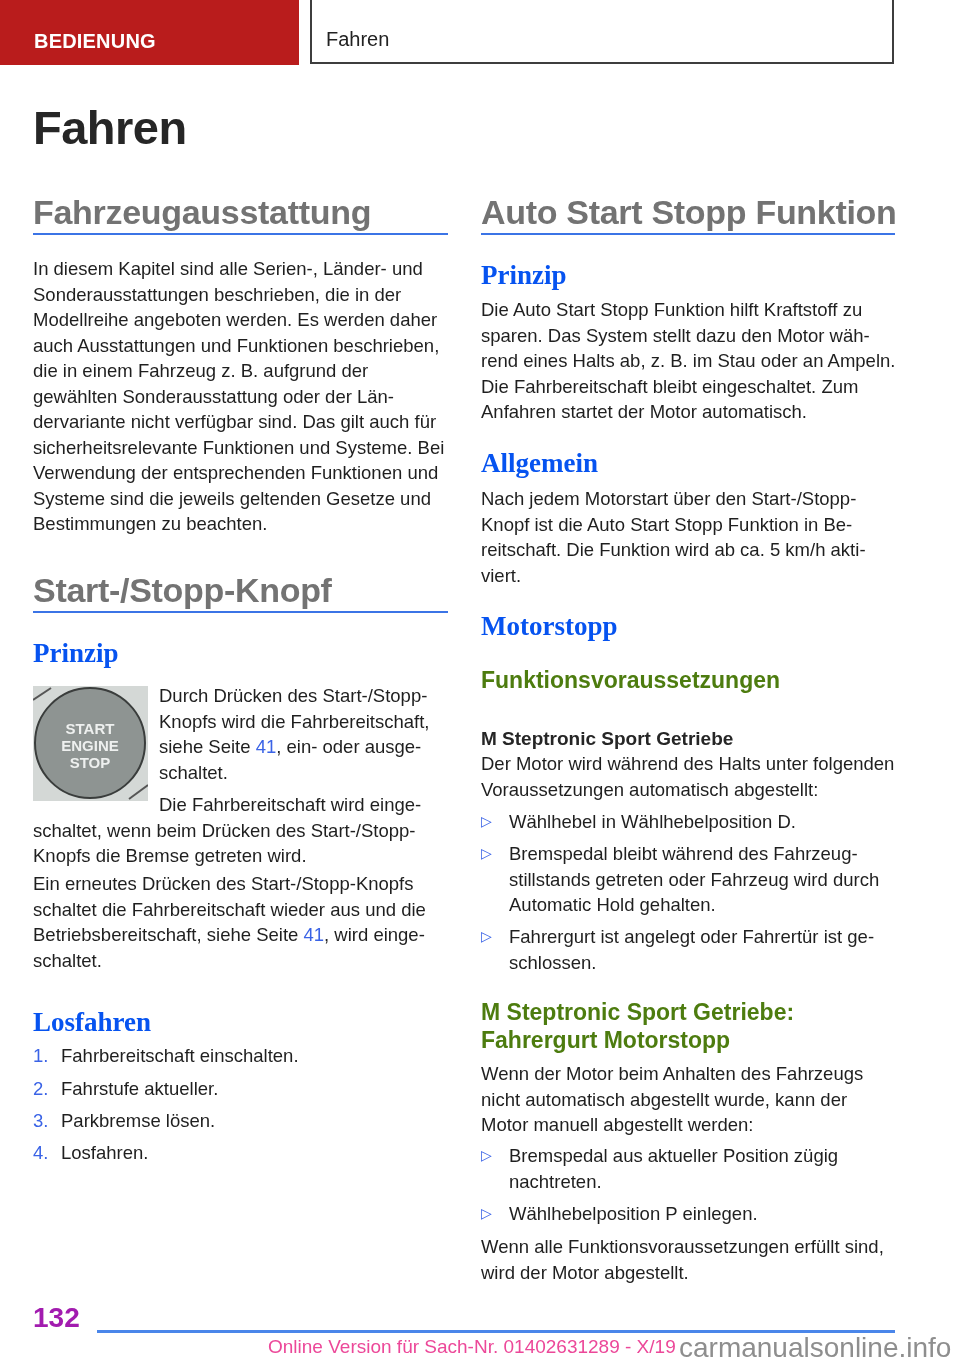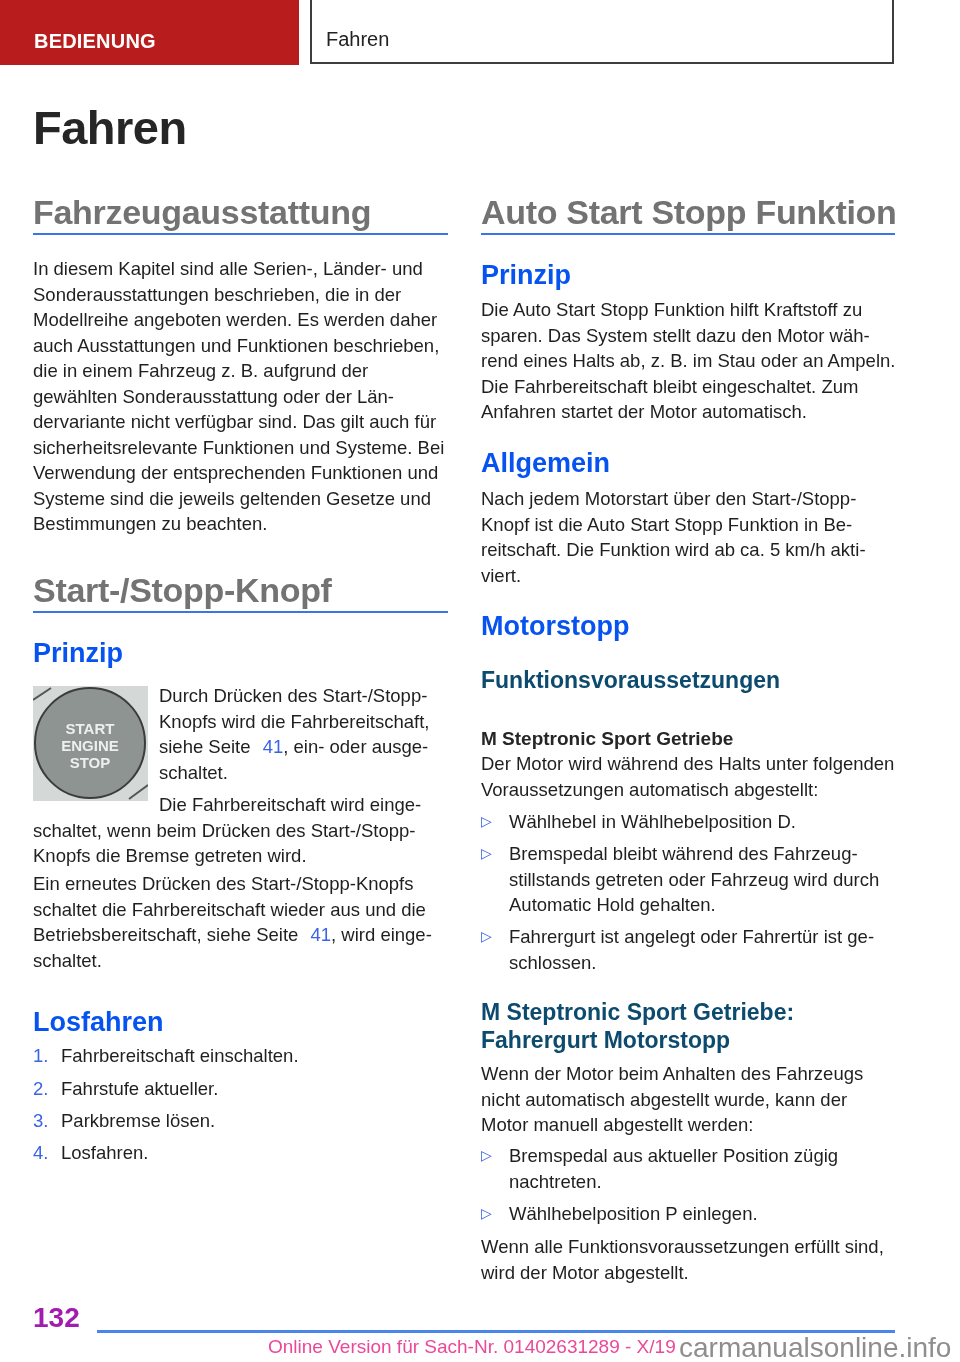--- a/index.html
+++ b/index.html
@@ -5,25 +5,25 @@
   html, body { margin:0; padding:0; background:#ffffff; }
   body { width:960px; height:1362px; position:relative; overflow:hidden;
          font-family:"Liberation Sans", sans-serif; color:#1f1f1f; }
   .hdr-left { position:absolute; left:0; top:0; width:299px; height:65px; background:#b91c1c; }
   .hdr-left span { position:absolute; left:34px; top:30px; color:#fff; font-weight:bold; font-size:20px; letter-spacing:0.2px; }
   .hdr-right { position:absolute; left:310px; top:-2px; width:584px; height:66px; border:2px solid #3d3d3d; border-top:none; box-sizing:border-box; }
   .hdr-right span { position:absolute; left:14px; top:30px; font-size:20px; color:#222; }
   .chapter-title { position:absolute; left:33px; top:100px; font-size:47px; font-weight:bold; color:#262626; letter-spacing:-0.5px; margin:0; }
   .h1 { position:absolute; font-size:34px; font-weight:bold; color:#737373; margin:0; white-space:nowrap; letter-spacing:-0.3px; }
   .rule { position:absolute; height:2px; background:#3b74e6; width:415px; }
-  .h2 { position:absolute; font-size:27px; font-weight:bold; color:#0653f0; margin:0; white-space:nowrap; }
-  .h3 { position:absolute; font-size:23px; font-weight:bold; color:#0c4a6e; margin:0; white-space:nowrap; line-height:29px; }
+  .h2 { position:absolute; font-size:27px; font-weight:bold; color:#0653f0; margin:0; white-space:nowrap;font-family:Liberation Serif, serif; }
+  .h3 { position:absolute; font-size:23px; font-weight:bold; color:#4d7c0f; margin:0; white-space:nowrap; line-height:29px; }
   .h4 { position:absolute; font-size:19px; font-weight:bold; color:#262626; margin:0; white-space:nowrap; }
   .p { position:absolute; font-size:18.5px; line-height:25.5px; color:#1f1f1f; margin:0; }
-  .link { color:#3a63e6;margin-left:7px; }
+  .link { color:#3a63e6; }
   .img-start { position:absolute; left:33px; top:686px; width:115px; height:115px; background:#d5d8d6; overflow:hidden; }
   .ol-item, .ul-item { position:absolute; font-size:18.5px; line-height:25.5px; }
   .ol-num { position:absolute; left:0; color:#3a63e6; }
   .ol-text { position:absolute; left:28px; white-space:nowrap; }
   .ul-marker { position:absolute; left:0; top:0; color:#3a63e6; font-size:14px; }
   .ul-text { position:absolute; left:28px; width:388px; }
   .page-num { position:absolute; left:33px; top:1302px; font-size:28px; font-weight:bold; color:#a21caf; }
   .foot-rule { position:absolute; left:97px; top:1330px; width:318px; height:3px; background:#4a86ea; }
   .foot-rule2 { position:absolute; left:415px; top:1330px; width:480px; height:3px; background:#4a86ea; }
   .foot-text { position:absolute; left:268px; top:1336px; font-size:19px; color:#ec4899; white-space:nowrap; }

